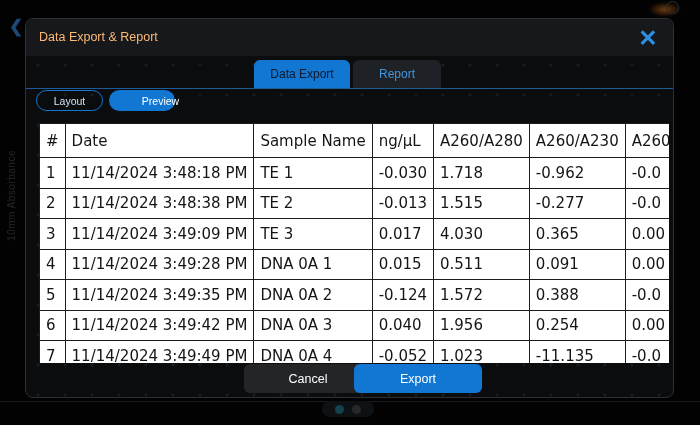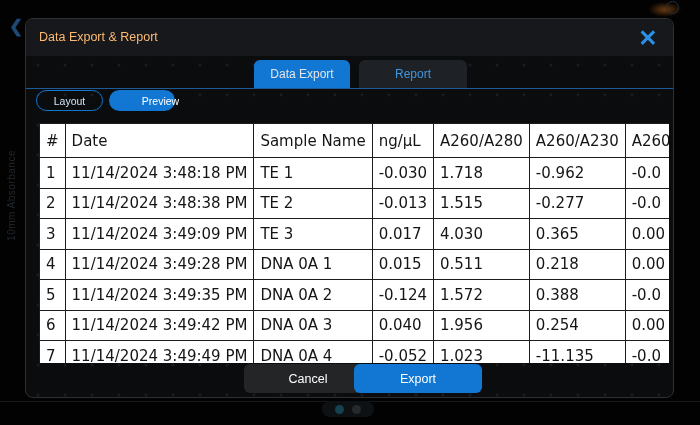--- a/index.html
+++ b/index.html
@@ -28,22 +28,22 @@
     background-image:radial-gradient(circle at 2px 2px,#191d20 1.1px,rgba(0,0,0,0) 1.9px);
     background-size:27px 30px;background-position:10px 44px;overflow:hidden;}
   .titlebar{position:absolute;left:0;top:0;width:100%;height:37px;background:#16181b;
     border-radius:8px 8px 0 0;}
   .title{position:absolute;left:13px;top:11px;font-size:12.5px;color:#fdba74;}
   .close-btn{position:absolute;right:10px;top:5px;width:30px;height:28px;color:#2b8fe3;
     font-size:23px;font-weight:bold;text-align:center;line-height:28px;cursor:pointer;}
 
   .tab{position:absolute;height:28px;top:41px;font-size:12px;display:flex;align-items:center;
     justify-content:center;border-radius:6px 6px 0 0;cursor:pointer;}
-  .tab.active{left:228px;width:96px;background:#1277d3;color:#e5e5e5;}
-  .tab.inactive{left:327px;width:108px;background:#1e2226;color:#4195dc;margin-left:6px;}
+  .tab.active{left:228px;width:96px;background:#1277d3;color:#0f172a;}
+  .tab.inactive{left:327px;width:88px;background:#1e2226;color:#4195dc;}
   .tab-underline{position:absolute;left:0;top:69px;width:100%;height:1px;background:#1d5a96;}
 
   .pill{position:absolute;top:71px;height:21px;border-radius:11px;font-size:10.5px;
     display:flex;align-items:center;justify-content:center;box-sizing:border-box;cursor:pointer;}
   .pill.outline{left:10px;width:67px;border:1.5px solid #1277d3;color:#cfe3f5;background:transparent;}
   .pill.filled{left:83px;width:66px;background:#1277d3;color:#fff;padding-left:37px;}
 
   .table-wrap{position:absolute;left:13px;top:104px;width:630px;height:240px;overflow:hidden;
     background:#fff;}
   table{border-collapse:collapse;background:#fff;table-layout:fixed;}
@@ -137,21 +137,21 @@
               <td>4.030</td>
               <td>0.365</td>
               <td>0.00</td>
             </tr>
             <tr>
               <td>4</td>
               <td>11/14/2024 3:49:28 PM</td>
               <td>DNA 0A 1</td>
               <td>0.015</td>
               <td>0.511</td>
-              <td>0.218</td>
+              <td>0.091</td>
               <td>0.00</td>
             </tr>
             <tr>
               <td>5</td>
               <td>11/14/2024 3:49:35 PM</td>
               <td>DNA 0A 2</td>
               <td>-0.124</td>
               <td>1.572</td>
               <td>0.388</td>
               <td>-0.0</td>

